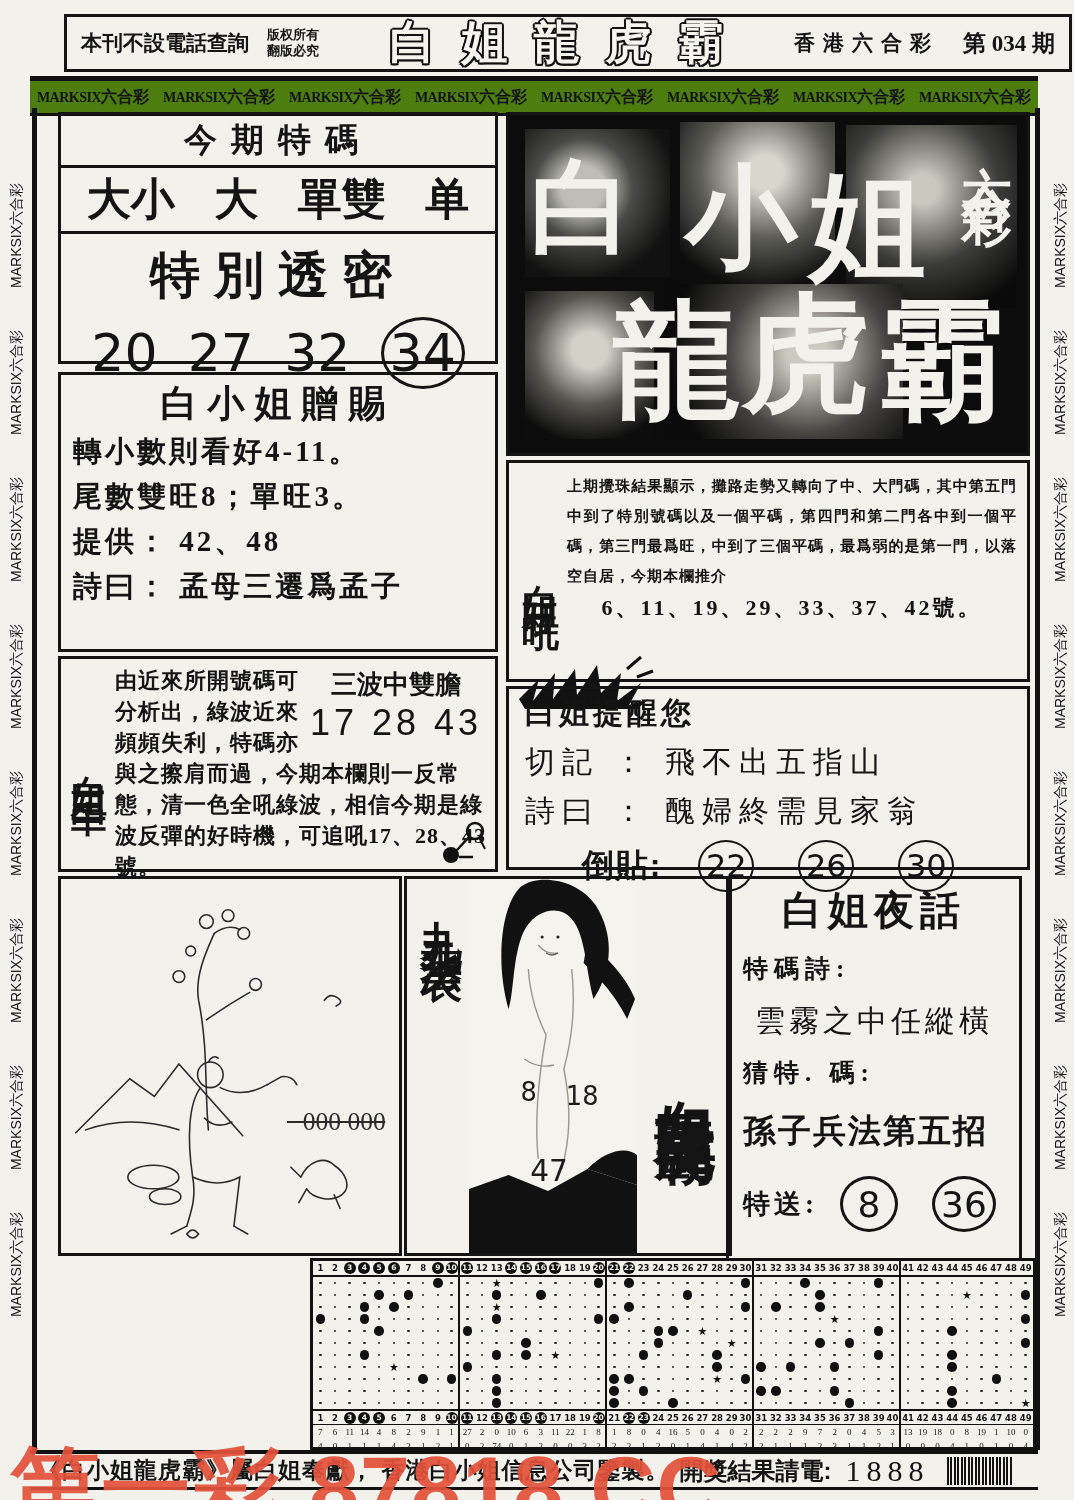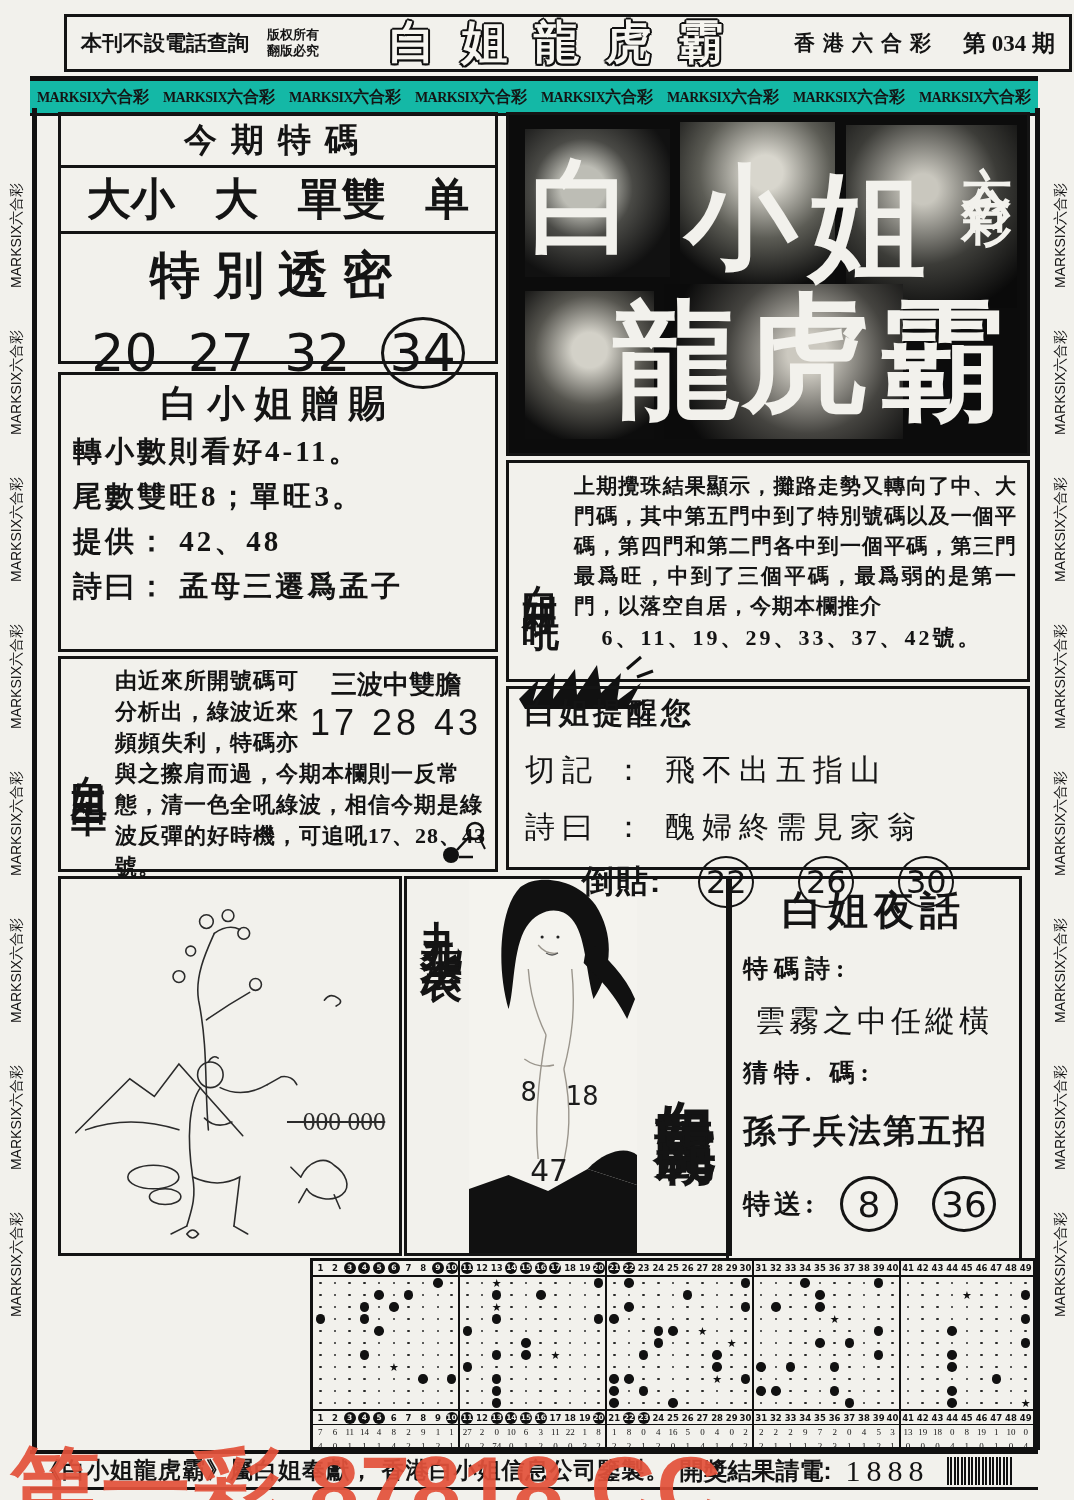--- a/index.html
+++ b/index.html
@@ -16,21 +16,21 @@
     display:flex;align-items:center;padding:0 14px;margin-left:34px;}
   #hdr-left{font-size:21px;font-weight:bold;white-space:nowrap;}
   #hdr-copy{margin-left:18px;font-size:13px;font-weight:bold;line-height:16px;white-space:nowrap;}
   #hdr-title{flex:1;text-align:center;font-size:46px;font-weight:bold;letter-spacing:26px;
     font-family:"Liberation Serif",serif;padding-left:26px;}
   #hdr-sub{font-size:21px;font-weight:bold;letter-spacing:8px;font-family:"Liberation Serif",serif;white-space:nowrap;}
   #hdr-issue{margin-left:24px;font-size:23px;font-family:"Liberation Serif",serif;font-weight:bold;white-space:nowrap;}
 
   
   #top-strip{left:30px;top:76px;width:1008px;height:40px;border-top:5px solid #111;border-bottom:3px solid #111;
-    display:flex;align-items:center;justify-content:space-around;background:#14b8a6;}
+    display:flex;align-items:center;justify-content:space-around;background:#4d7c0f;}
   .brand-item{white-space:nowrap;}
   .brand-en{font-family:"Liberation Serif",serif;font-size:14px;font-weight:bold;letter-spacing:-0.5px;}
   .brand-cn{font-size:16px;font-weight:bold;}
   .v-rule{background:#111;}
   .side-strip{position:absolute;top:0;width:1500px;height:28px;line-height:28px;
     transform-origin:0 0;white-space:nowrap;text-align:center;font-size:14px;}
 
   
   #sp-box{left:58px;top:112px;width:440px;height:252px;}
   #sp-title{font-size:33px;font-weight:bold;text-align:center;letter-spacing:14px;padding:3px 0 2px 0;}
@@ -87,28 +87,28 @@
   .photo{position:absolute;}
   .collage-char{position:absolute;color:#f2f1ec;font-family:"Liberation Serif",serif;font-weight:bold;line-height:1;}
   #collage-side{position:absolute;right:6px;top:10px;writing-mode:vertical-rl;color:#f2f1ec;
     font-size:50px;font-weight:bold;font-family:"Liberation Serif",serif;letter-spacing:16px;}
 
   
   #roar-box{left:506px;top:460px;width:524px;height:222px;display:flex;}
   #roar-title{writing-mode:vertical-rl;font-size:37px;font-weight:bold;font-family:"Liberation Serif",serif;
     width:56px;text-align:center;letter-spacing:10px;padding-top:8px;}
   #roar-body-wrap{flex:1;padding:8px 10px 2px 2px;position:relative;}
-  #roar-body{font-size:21px;font-weight:bold;font-family:"Liberation Serif",serif;line-height:30px;letter-spacing:1px;text-align:justify;margin-left:7px;}
+  #roar-body{font-size:15px;font-weight:bold;font-family:"Liberation Serif",serif;line-height:30px;letter-spacing:1px;text-align:justify;}
   #roar-nums{font-size:22px;font-weight:bold;font-family:"Liberation Serif",serif;text-align:center;letter-spacing:3px;margin-top:2px;}
   #roar-splash{position:absolute;left:-56px;bottom:-30px;}
 
   
   #remind-box{left:506px;top:686px;width:524px;height:184px;padding:4px 16px;}
   #remind-title{font-size:30px;font-weight:bold;letter-spacing:4px;font-family:"Liberation Serif",serif;}
-  .remind-line{font-size:30px;font-family:"Liberation Serif",serif;letter-spacing:7px;margin-top:16px;white-space:nowrap;}
+  .remind-line{font-size:30px;font-family:"Liberation Serif",serif;letter-spacing:7px;margin-top:8px;white-space:nowrap;}
   #paste-row{display:flex;align-items:center;justify-content:center;gap:36px;margin-top:8px;}
   #paste-label{font-size:32px;font-weight:bold;letter-spacing:2px;}
   .paste-num{border:2.5px solid #141414;border-radius:50%;width:56px;height:52px;font-size:32px;
     display:flex;align-items:center;justify-content:center;font-family:"DejaVu Sans",sans-serif;}
 
   
   #matrix{left:310px;top:1258px;width:726px;height:192px;border:3px solid #111;background:#f2f1ec;}
   .m-row{display:grid;grid-template-columns:repeat(49,1fr);}
   .m-cell{display:flex;align-items:center;justify-content:center;height:12px;overflow:hidden;}
   .m-row.m-header .m-cell{height:16px;border-bottom:2px solid #111;}

